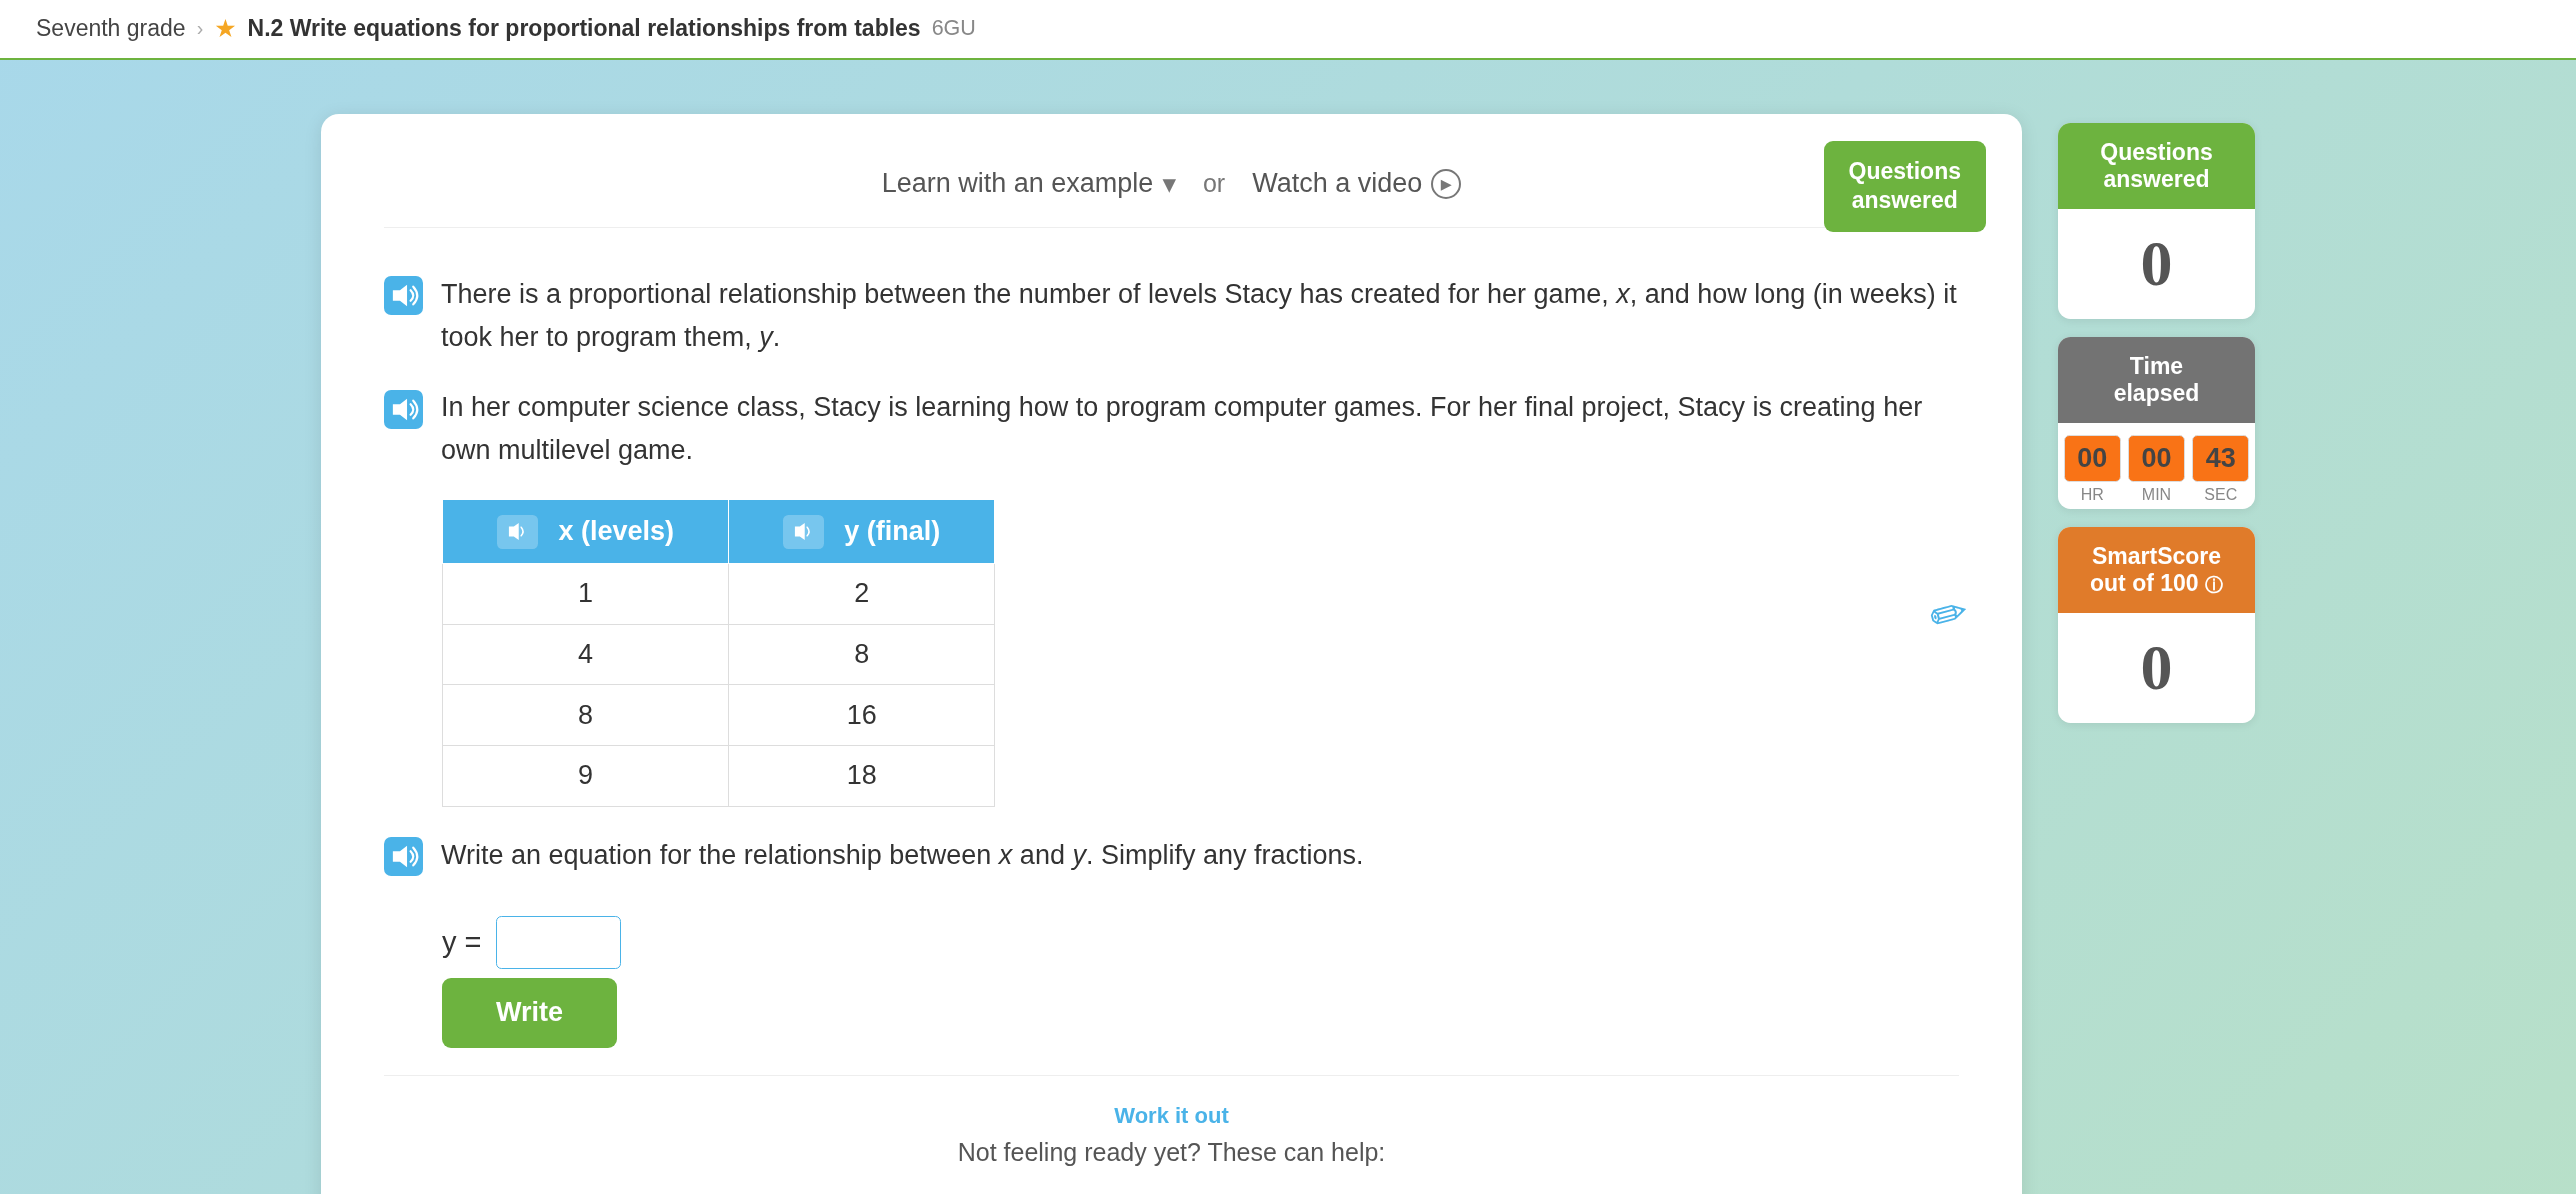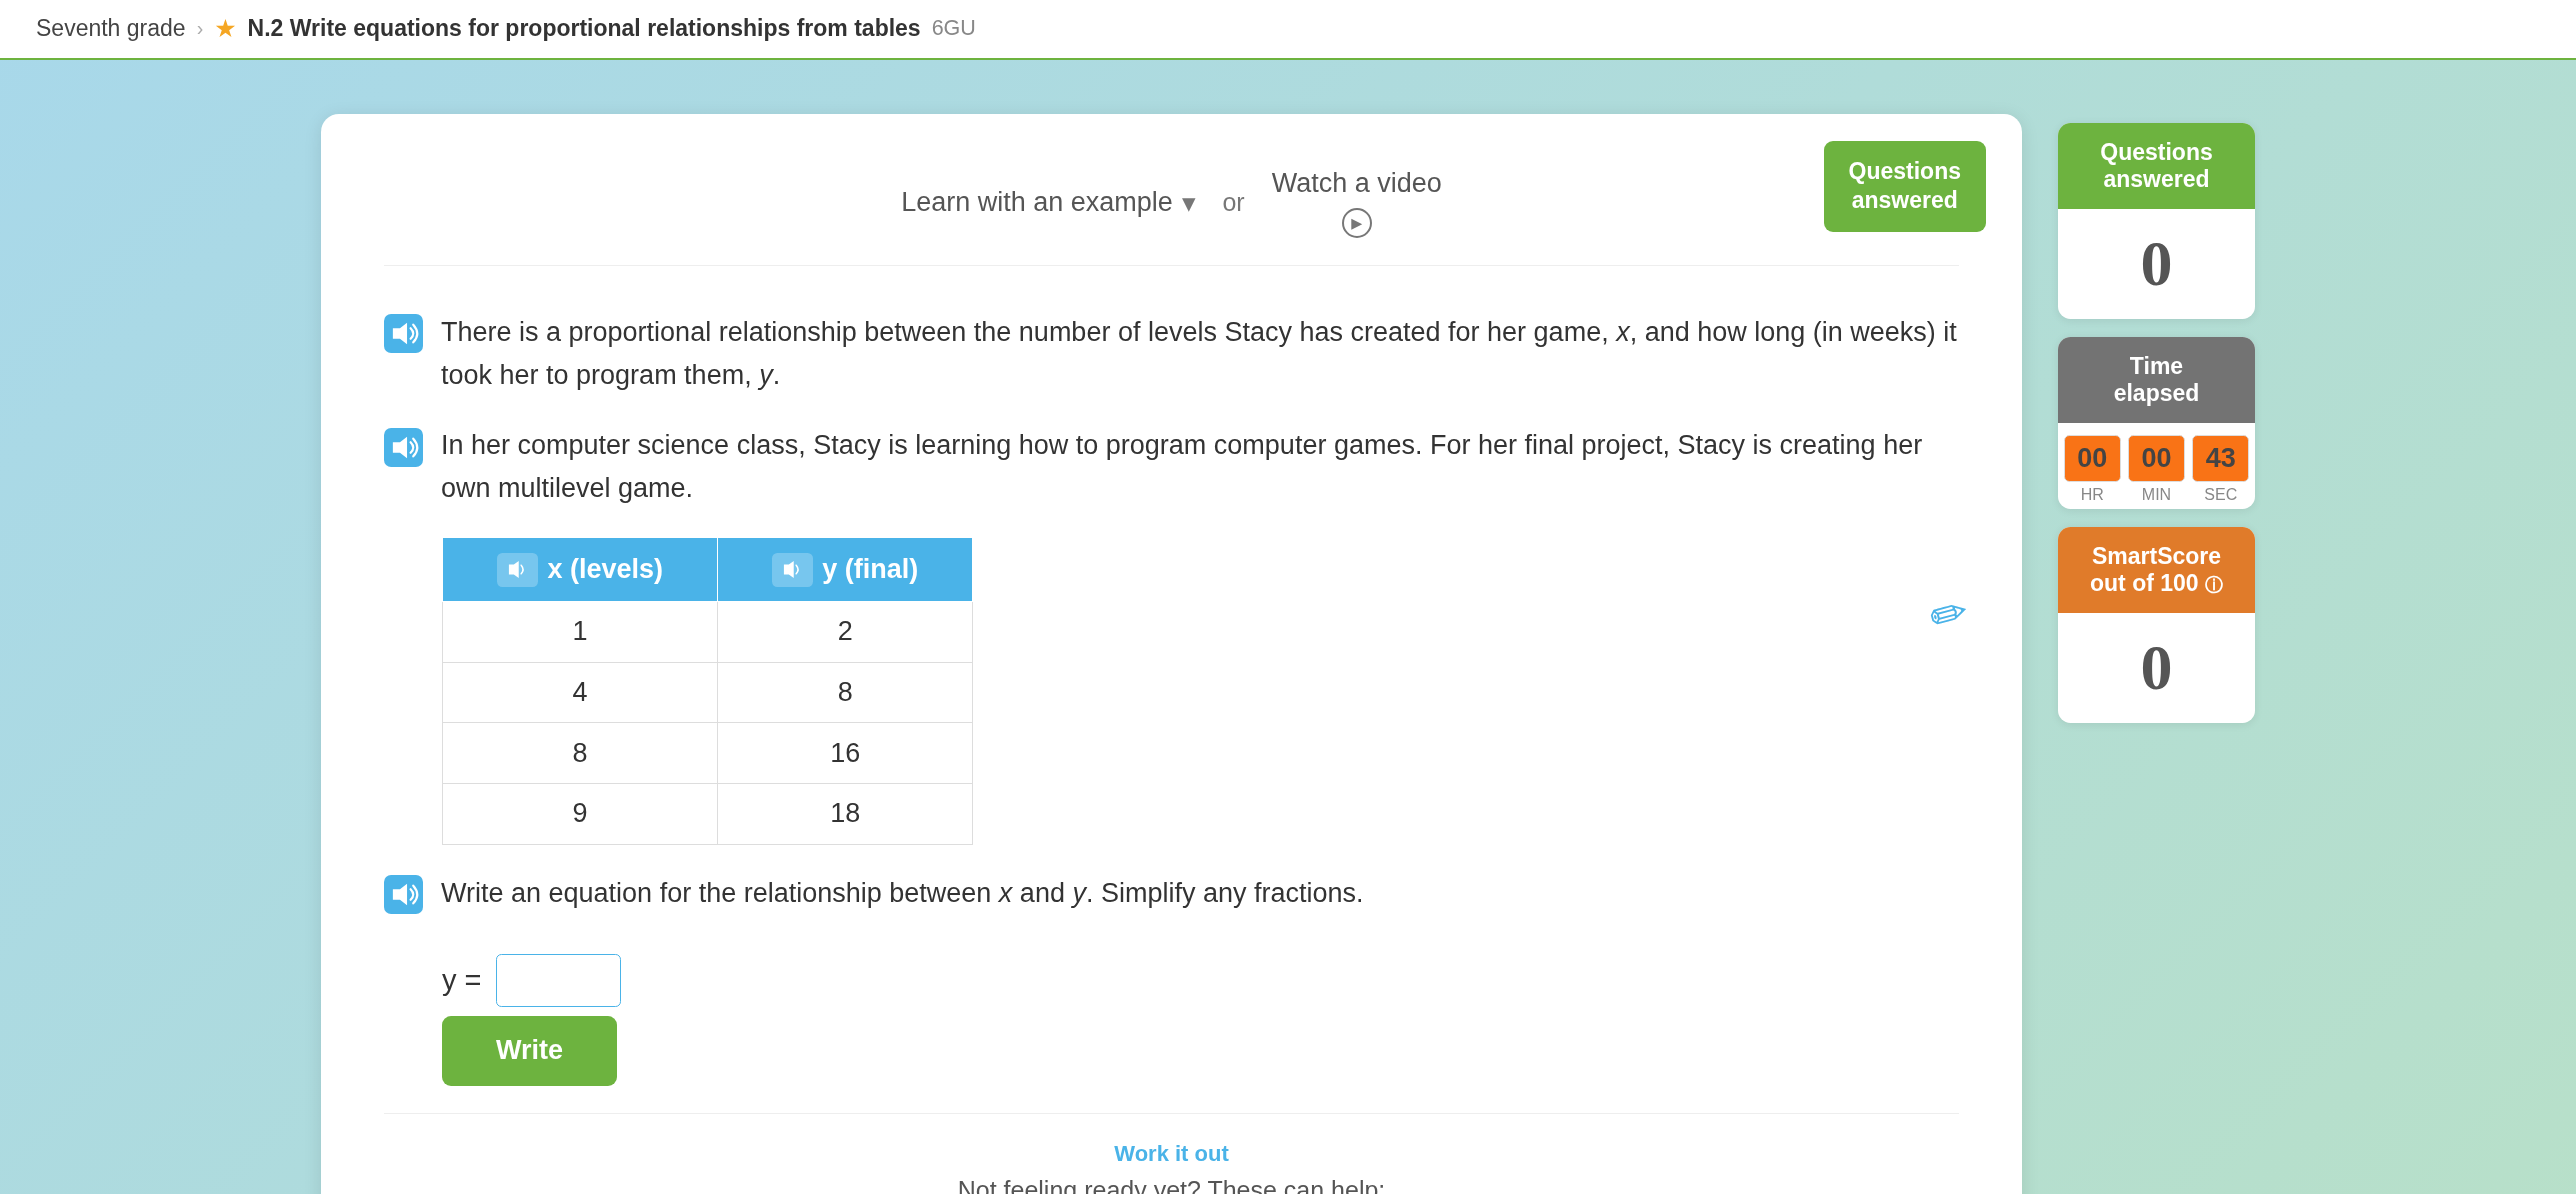--- a/index.html
+++ b/index.html
@@ -79,21 +79,20 @@
     }
     .watch-video-btn {
       background: none;
       border: none;
       color: #555;
       font-size: 27px;
       cursor: pointer;
       display: flex;
       align-items: center;
       gap: 9px;
-      flex-direction: column;
     }
     .play-circle {
       width: 30px;
       height: 30px;
       border: 2.7px solid #777;
       border-radius: 50%;
       display: inline-flex;
       align-items: center;
       justify-content: center;
       font-size: 14.3px;
@@ -154,21 +153,21 @@
     }
     .data-table tbody tr:nth-child(odd) td {
       background: white;
     }
     .data-table tbody tr:nth-child(even) td {
       background: white;
     }
     .th-content {
       display: flex;
       align-items: center;
-      gap: 9px;
+      gap: 20px;
       justify-content: center;
     }
     .th-speaker {
       background: rgba(255,255,255,0.25);
       border-radius: 5.4px;
       padding: 3.6px 7.2px;
       display: flex;
       align-items: center;
     }
     .answer-row {

